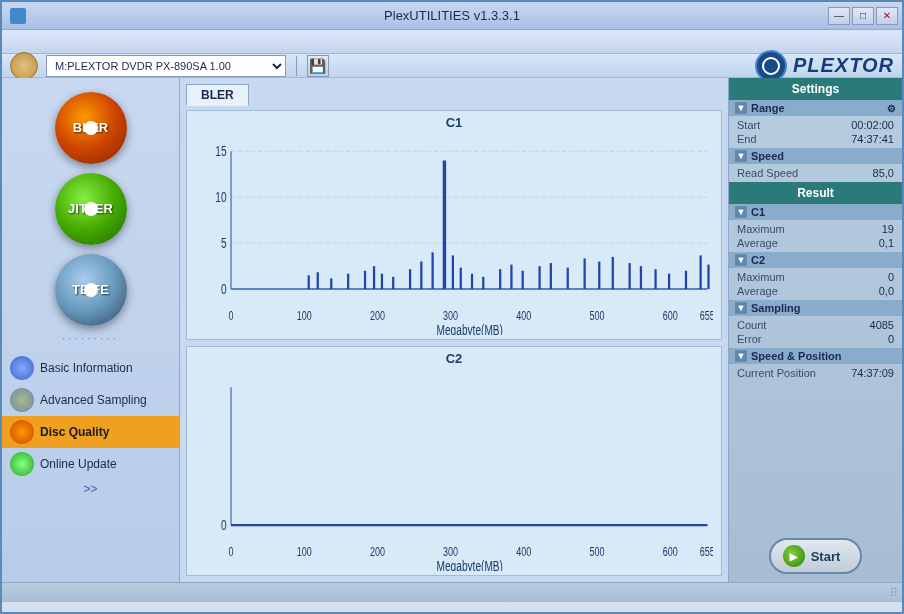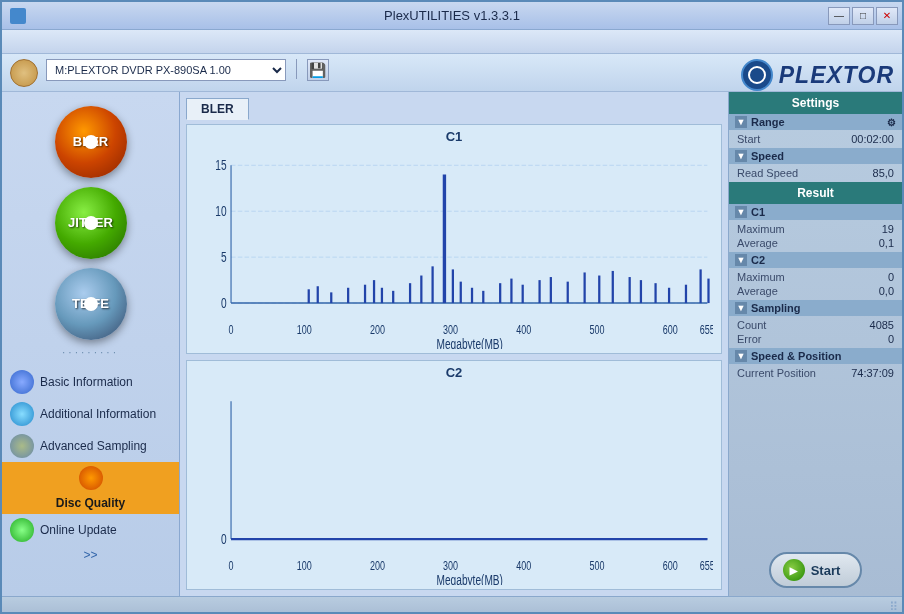--- a/index.html
+++ b/index.html
@@ -61,23 +61,23 @@
       padding: 2px 10px;
       color: #1a2a4a;
       cursor: pointer;
       font-size: 12px;
       margin-top: 48px;
     }
 
     
     .toolbar {
       background: linear-gradient(to bottom, #d8e8f8, #c0d4ec);
-      height: 38px;
-      display: flex;
-      align-items: flex-start;
+      height: 24px;
+      display: flex;
+      align-items: center;
       padding: 5px 8px;
       border-bottom: 1px solid #a0b8d8;
       gap: 8px;
     }
     .drive-icon {
       width: 28px;
       height: 28px;
       background: radial-gradient(circle, #e0c080, #c09040);
       border-radius: 50%;
       border: 1px solid #a07030;
@@ -118,21 +118,21 @@
       align-items: center;
       justify-content: center;
     }
     .plextor-inner {
       width: 18px;
       height: 18px;
       border: 2px solid white;
       border-radius: 50%;
     }
     .plextor-text {
-      font-size: 23px;
+      font-size: 20px;
       color: #1a3a7a;
       font-weight: bold;
       font-style: italic;
       letter-spacing: 1px;
     }
 
     
     .main-container {
       display: flex;
       height: calc(614px - 28px - 24px - 38px - 20px);
@@ -216,21 +216,20 @@
       gap: 6px;
       padding: 4px 8px;
       cursor: pointer;
       color: #1a2a4a;
       font-size: 12px;
     }
     .nav-item.active {
       background: #f0a020;
       color: #1a1a1a;
       font-weight: bold;
-      flex-direction: column;
     }
     .nav-icon {
       width: 24px;
       height: 24px;
       border-radius: 50%;
       display: flex;
       align-items: center;
       justify-content: center;
       flex-shrink: 0;
     }
@@ -478,24 +477,20 @@
           <span class="disc-label">TE/FE</span>
         </div>
       </div>
       <div class="dots-separator">·········</div>
     </div>
 
     <div class="sidebar-nav">
       <div class="nav-item">
         <div class="nav-icon nav-icon-basic"></div>
         <span>Basic Information</span>
-      </div>
-      <div class="nav-item">
-        <div class="nav-icon nav-icon-additional"></div>
-        <span>Additional Information</span>
       </div>
       <div class="nav-item">
         <div class="nav-icon nav-icon-advanced"></div>
         <span>Advanced Sampling</span>
       </div>
       <div class="nav-item active">
         <div class="nav-icon nav-icon-disc"></div>
         <span>Disc Quality</span>
       </div>
       <div class="nav-item">
@@ -614,20 +609,24 @@
       <div class="section-header">
         <div class="collapse-btn">▼</div>
         <span>Range</span>
         <span style="margin-left:auto;font-size:10px;">⚙</span>
       </div>
       <div class="section-content">
         <div class="prop-row">
           <span class="prop-label">Start</span>
           <span class="prop-value">00:02:00</span>
         </div>
+        <div class="prop-row">
+          <span class="prop-label">End</span>
+          <span class="prop-value">74:37:41</span>
+        </div>
       </div>
 
       <div class="section-header">
         <div class="collapse-btn">▼</div>
         <span>Speed</span>
       </div>
       <div class="section-content">
         <div class="prop-row">
           <span class="prop-label">Read Speed</span>
           <span class="prop-value">85,0</span>

